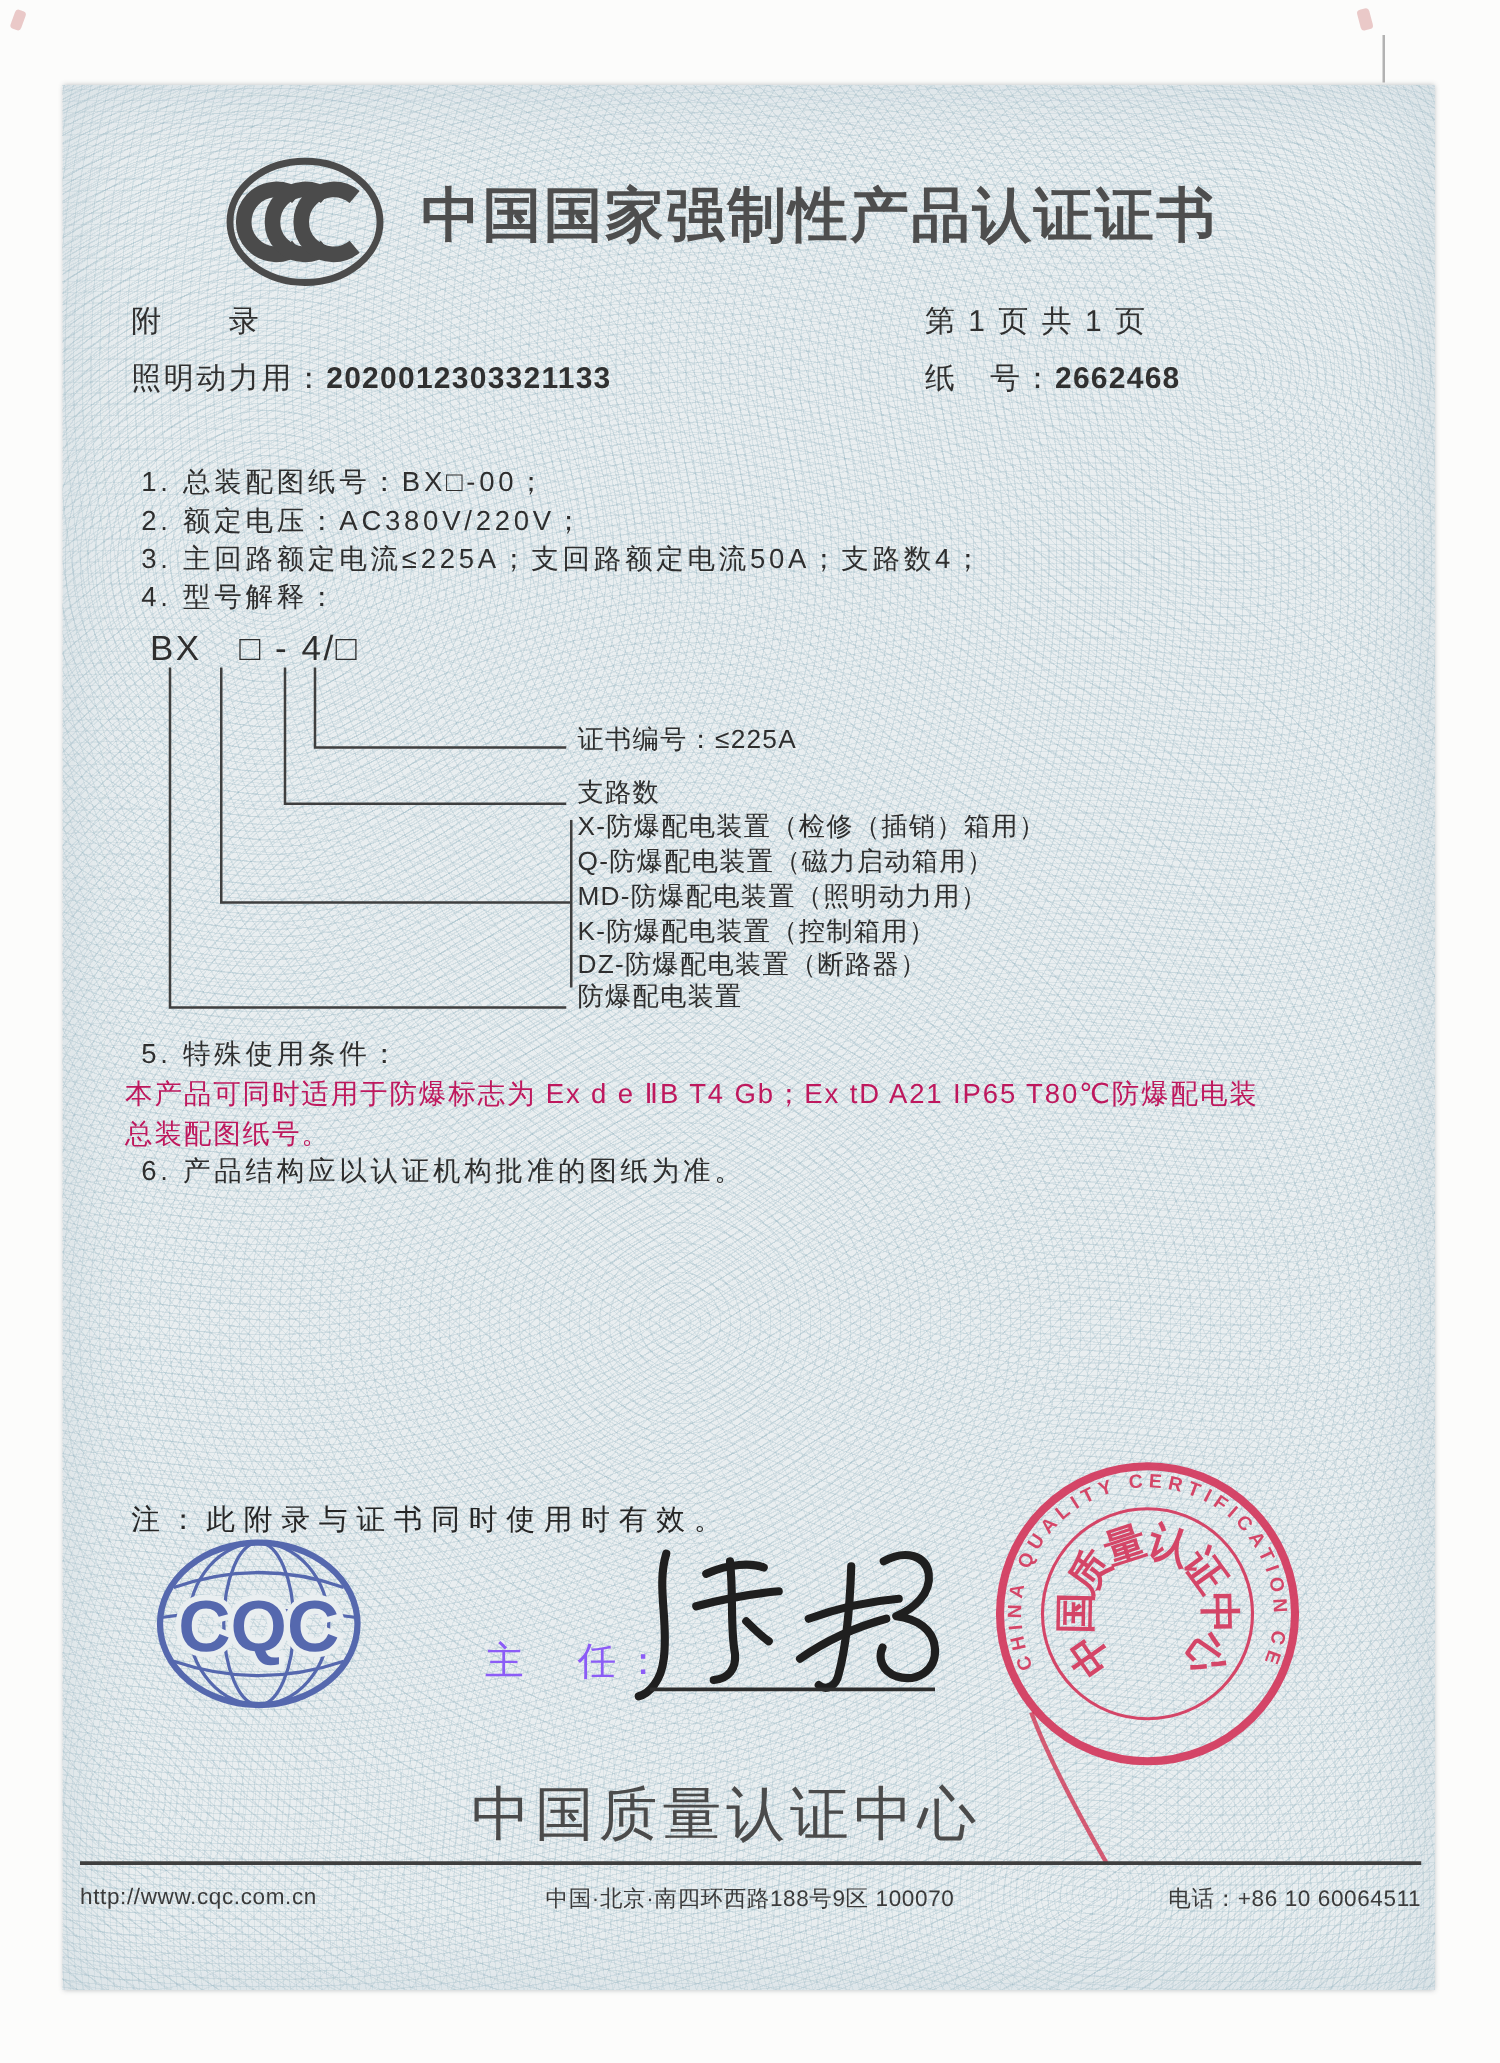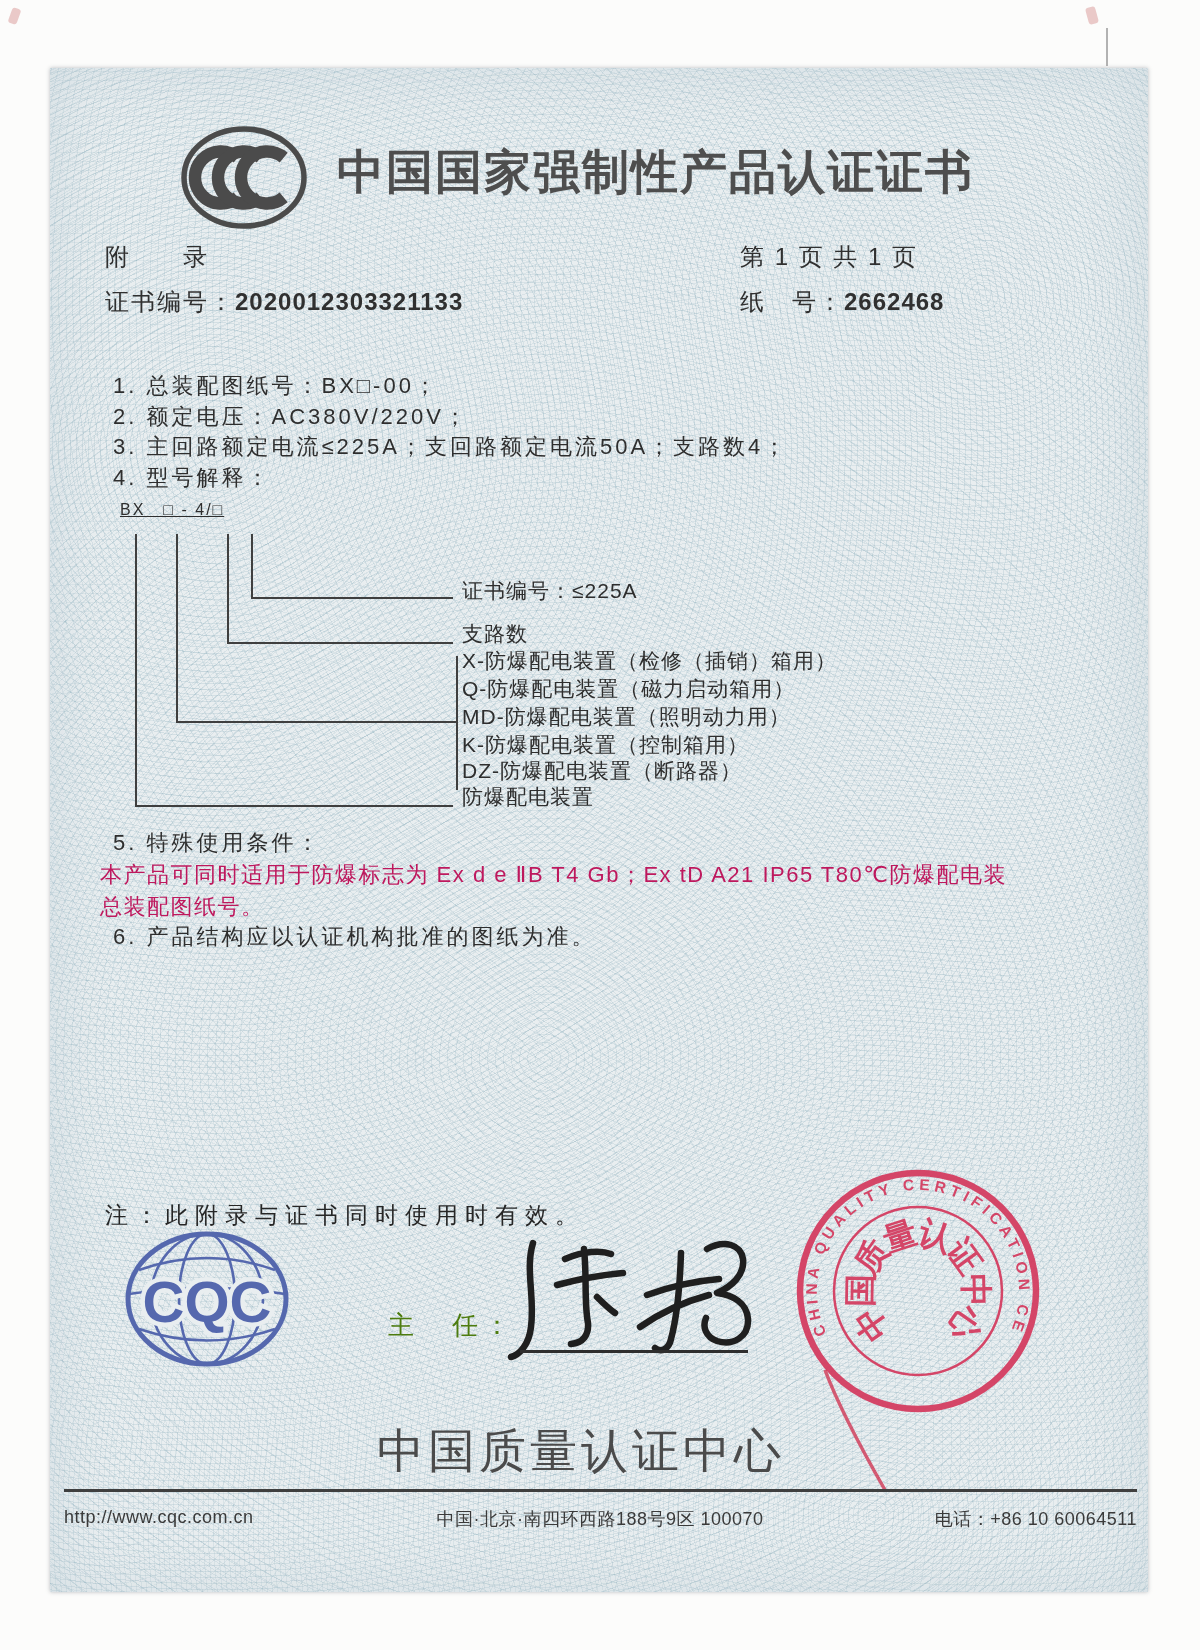--- a/index.html
+++ b/index.html
@@ -19,24 +19,24 @@
       repeating-radial-gradient(circle at 75% 95%, rgba(122,162,178,.15) 0 1px, rgba(0,0,0,0) 1px 5px),
       repeating-radial-gradient(circle at 5% 90%,  rgba(122,162,178,.13) 0 1px, rgba(0,0,0,0) 1px 9px);
     box-shadow:0 0 4px rgba(60,70,80,.35), inset 0 0 60px rgba(185,202,210,.45);
   }
   .el{position:absolute;white-space:nowrap;}
   .hdr-sm{font-size:24px;font-weight:500;color:#303030;letter-spacing:2px;}
   .hdr-val{font-weight:700;letter-spacing:1px;}
   .cert-title{font-size:47px;font-weight:600;color:#4e4e4e;letter-spacing:2px;text-align:right;}
   .body-item{font-size:22px;letter-spacing:3px;color:#2e2e2e;}
   .body-para{font-size:22px;letter-spacing:1.5px;color:#be185d;}
-  .model-code{font-size:16px;letter-spacing:2px;color:#2e2e2e;text-decoration:underline;}
+  .model-code{font-size:28px;letter-spacing:2px;color:#2e2e2e;}
   .diag-label{font-size:21px;letter-spacing:1px;color:#2e2e2e;}
   .note-line{font-size:23px;letter-spacing:7px;color:#262626;font-family:"Liberation Serif","DejaVu Serif",serif;}
-  .director{font-size:26px;letter-spacing:6px;color:#4d7c0f;}
+  .director{font-size:31px;letter-spacing:6px;color:#8b5cf6;}
   .org-name{font-size:47px;font-weight:500;color:#4b4b4b;letter-spacing:4px;}
   .footer-txt{font-size:18px;color:#3a3a3a;letter-spacing:.5px;}
   .hr-line{position:absolute;background:#3f3f3f;}
   svg{display:block;}
 </style>
 </head>
 <body>
 
 <div class="paper"></div>
 
@@ -48,21 +48,21 @@
   <ellipse cx="66" cy="53.5" rx="60" ry="48.5" fill="none" stroke="#4b4b4b" stroke-width="5.5"></ellipse>
   <path d="M 59.7,33.6 A 26,26 0 1 0 59.7,73.4" fill="none" stroke="#4b4b4b" stroke-width="12.5"></path>
   <path d="M 82.7,33.6 A 26,26 0 1 0 82.7,73.4" fill="none" stroke="#4b4b4b" stroke-width="12.5"></path>
   <path d="M 105.7,33.6 A 26,26 0 1 0 105.7,73.4" fill="none" stroke="#4b4b4b" stroke-width="12.5"></path>
 </svg>
 
 <div class="el cert-title" style="left:337px;top:141px;">中国国家强制性产品认证证书</div>
 <div class="el hdr-sm" style="left:105px;top:241px;">附　　录</div>
 <div class="el hdr-sm" style="left:740px;top:241px;">第 1 页 共 1 页</div>
 <div class="el hdr-sm" style="left:105px;top:286px;">
-  <span>证书编号：</span><span class="hdr-val">2020012303321133</span>
+  <span>照明动力用：</span><span class="hdr-val">2020012303321133</span>
 </div>
 <div class="el hdr-sm" style="left:740px;top:286px;">
   <span>纸　号：</span><span class="hdr-val">2662468</span>
 </div>
 
 <div class="el body-item" style="left:113px;top:371px;">1. 总装配图纸号：BX□-00；</div>
 <div class="el body-item" style="left:113px;top:402px;">2. 额定电压：AC380V/220V；</div>
 <div class="el body-item" style="left:113px;top:432px;">3. 主回路额定电流≤225A；支回路额定电流50A；支路数4；</div>
 <div class="el body-item" style="left:113px;top:463px;">4. 型号解释：</div>
 

